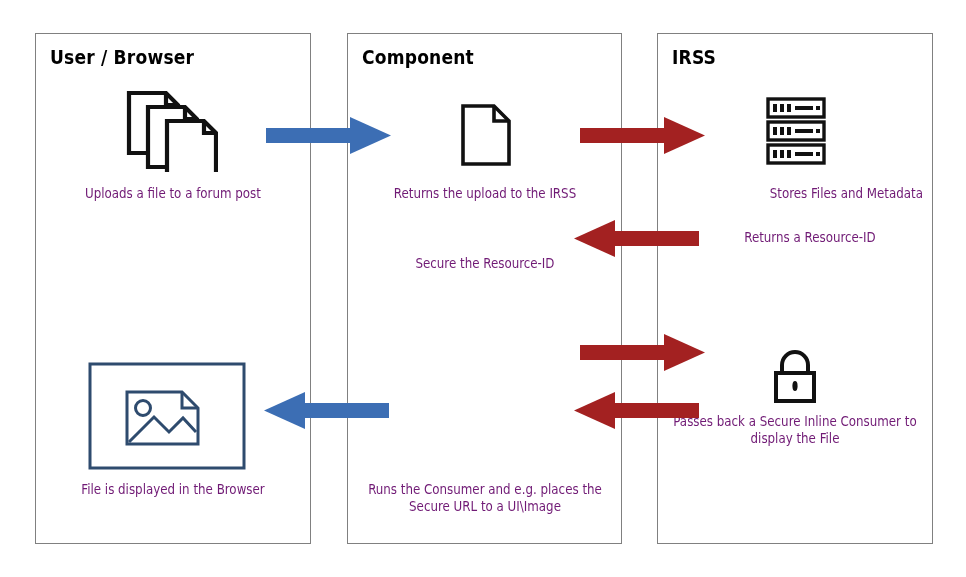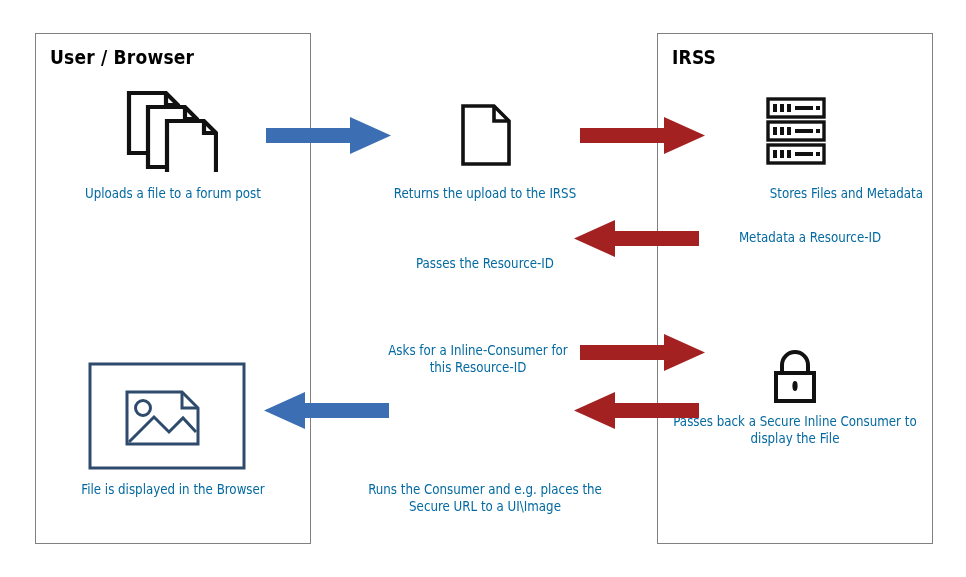--- a/index.html
+++ b/index.html
@@ -39,21 +39,21 @@
     font-weight: bold;
     color: #000000;
     letter-spacing: 0.2px;
     white-space: nowrap;
   }
 
   
   .caption {
     position: absolute;
     font-size: 13.2px;
-    color: #0369a1;
+    color: #701a75;
     text-align: center;
     line-height: 17px;
     white-space: pre-line;
   }
 
   
   .icon-wrap {
     position: absolute;
   }
   .icon-wrap svg { display: block; }
@@ -69,20 +69,23 @@
 </style>
 </head>
 <body>
 
 <div id="canvas">
 
   <div class="panel" id="panel-user">
     <div class="panel-title">User / Browser</div>
   </div>
 
+  <div class="panel" id="panel-component">
+    <div class="panel-title">Component</div>
+  </div>
 
   <div class="panel" id="panel-irss">
     <div class="panel-title">IRSS</div>
   </div>
 
   <div class="icon-wrap" style="left:126px; top:90px;">
     <svg width="92" height="82" viewBox="0 0 92 82">
       <g fill="#ffffff" stroke="#111111" stroke-width="4.2" stroke-linejoin="miter">
         <path d="M3 3 H40 L52 15 V63 H3 Z"></path>
         <path d="M22 17 H59 L71 29 V77 H22 Z"></path>
@@ -127,26 +130,24 @@
         <rect x="8" y="53" width="4" height="8" fill="#111111"></rect>
         <rect x="15" y="53" width="4" height="8" fill="#111111"></rect>
         <rect x="22" y="53" width="4" height="8" fill="#111111"></rect>
         <rect x="30" y="55" width="18" height="4" fill="#111111"></rect>
         <rect x="51" y="55" width="4" height="4" fill="#111111"></rect>
       </g>
     </svg>
   </div>
   <div class="caption" style="left:667px; top:185px; width:256px;text-align:right;">Stores Files and Metadata</div>
 
-  <div class="caption" style="left:700px; top:229px; width:220px;">Metadata a Resource-ID</div>
-
-  <div class="caption" style="left:357px; top:255px; width:256px;">Passes the Resource-ID</div>
-
-  <div class="caption" style="left:378px; top:342px; width:200px;">Asks for a Inline-Consumer for
-this Resource-ID</div>
+  <div class="caption" style="left:700px; top:229px; width:220px;">Returns a Resource-ID</div>
+
+  <div class="caption" style="left:357px; top:255px; width:256px;">Secure the Resource-ID</div>
+
 
   <div class="icon-wrap" style="left:771px; top:350px;">
     <svg width="48" height="54" viewBox="0 0 48 54">
       <path d="M11 23 V15 a13 13 0 0 1 26 0 V23" fill="none" stroke="#111111" stroke-width="4"></path>
       <rect x="5" y="23" width="38" height="28" fill="#ffffff" stroke="#111111" stroke-width="4"></rect>
       <ellipse cx="24" cy="36" rx="2.6" ry="5" fill="#111111"></ellipse>
     </svg>
   </div>
   <div class="caption" style="left:667px; top:413px; width:256px;text-align:center;">Passes back a Secure Inline Consumer to
 display the File</div>

